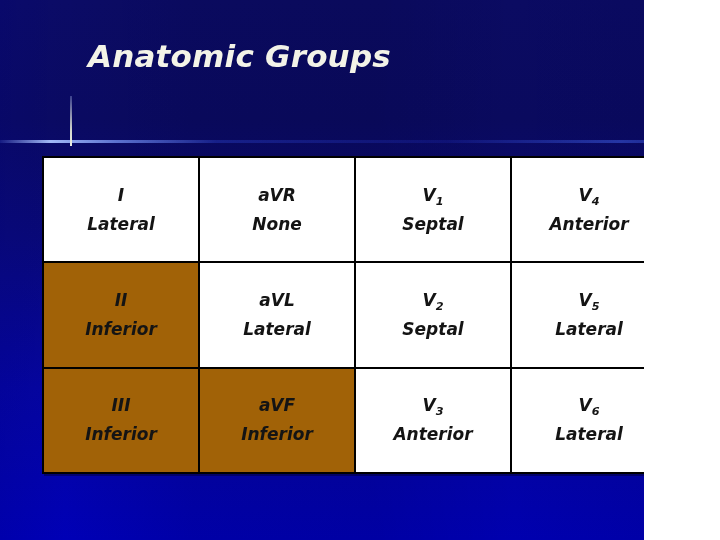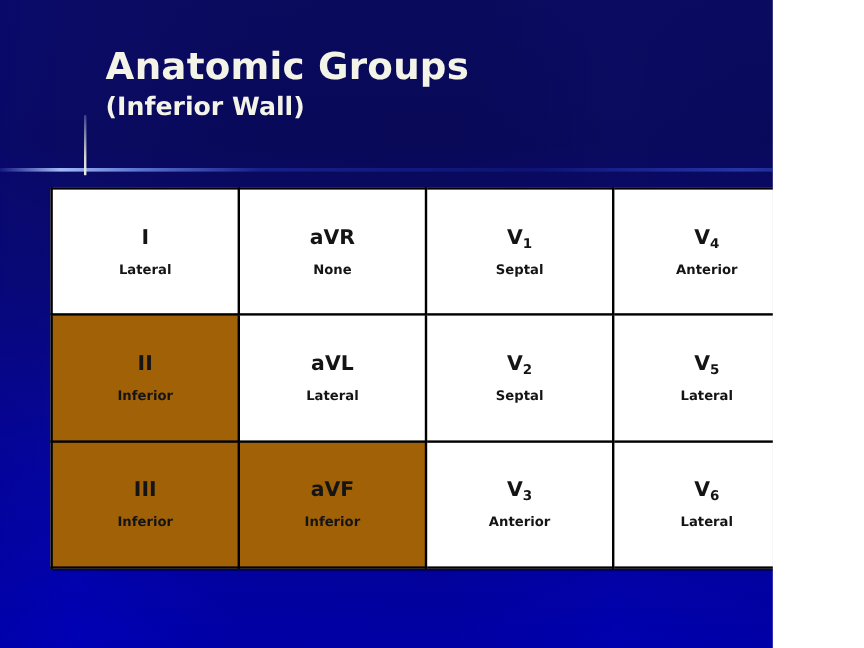--- a/index.html
+++ b/index.html
@@ -18,20 +18,21 @@
     width: 644px;
     height: 540px;
     background:
       linear-gradient(to bottom,
         #0b0b66 0%,
         #0a0a62 22%,
         #090977 44%,
         #0505a0 72%,
         #0000b6 100%);
     overflow: hidden;
+    font-style: italic;
   }
 
   
   .slide::after {
     content: "";
     position: absolute;
     inset: 0;
     background:
       linear-gradient(to right,
         rgba(0,0,130,0.18) 0%,
@@ -134,21 +135,21 @@
     white-space: nowrap;
   }
   .lead sub {
     font-size: 0.66em;
     vertical-align: baseline;
     position: relative;
     top: 4px;
     font-weight: bold;
   }
   .region {
-    font-size: 11px;
+    font-size: 17px;
     font-weight: bold;
     color: #141414;
     line-height: 1.0;
     white-space: nowrap;
   }
   .cellbox {
     display: flex;
     flex-direction: column;
     align-items: center;
     justify-content: center;
@@ -158,21 +159,20 @@
 </head>
 <body>
 
 <div class="slide">
 
   <div class="hrule"></div>
   <div class="vrule"></div>
 
   <div class="title-block">
     <div class="title-main">Anatomic Groups</div>
-    <div class="title-sub">(Inferior Wall)</div>
   </div>
 
   <div class="grid-wrap">
     <table class="grid">
       <tbody>
           <tr>
             <td>
               <div class="cellbox">
                 <div class="lead">I</div>
                 <div class="region">Lateral</div>

